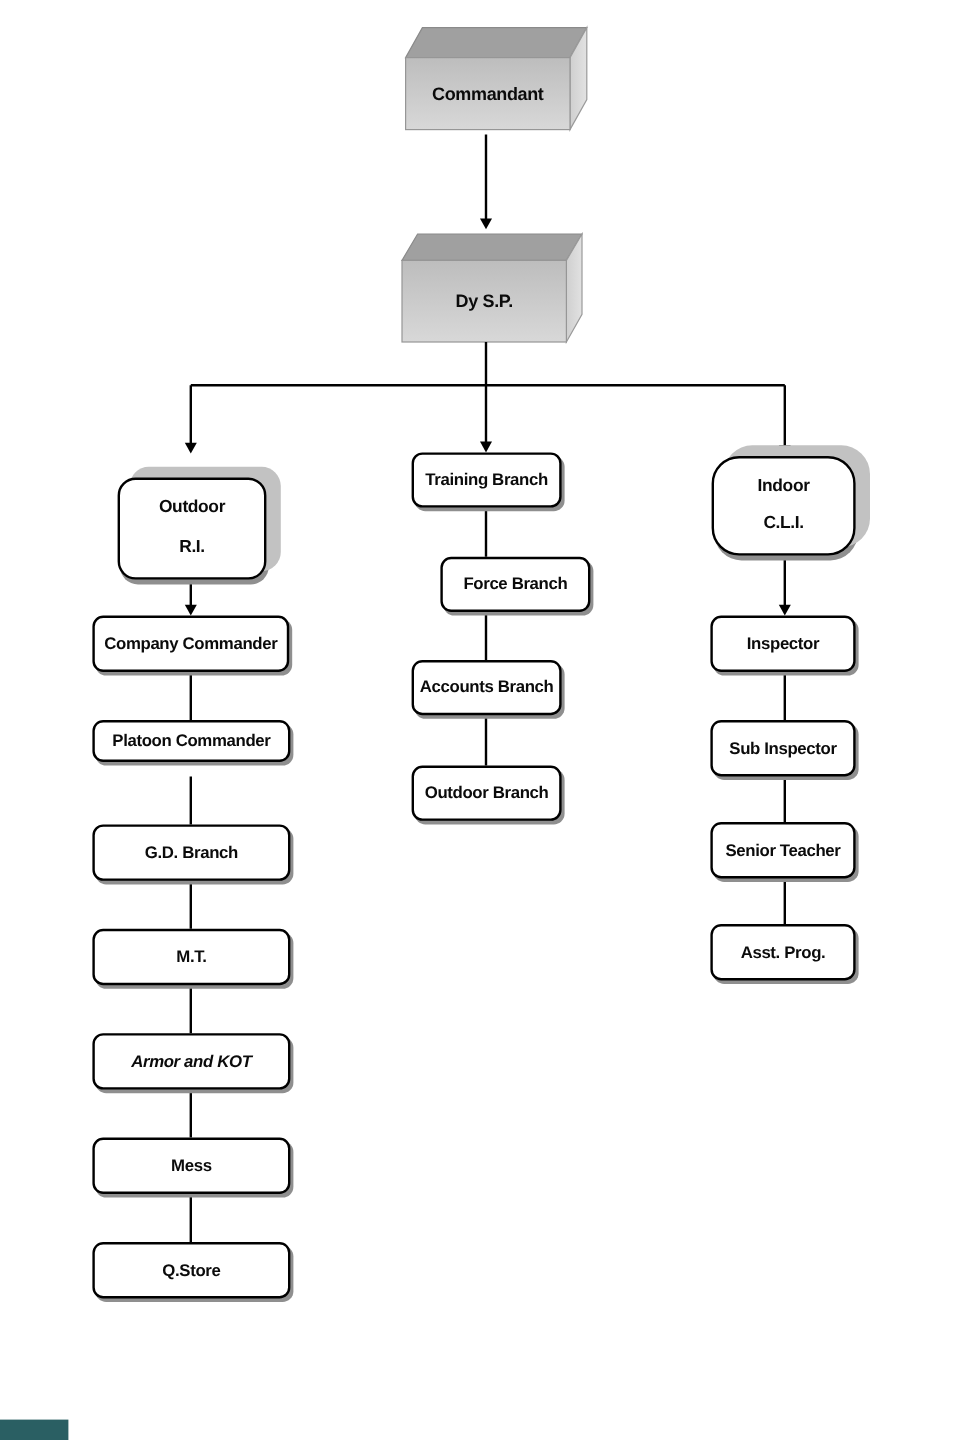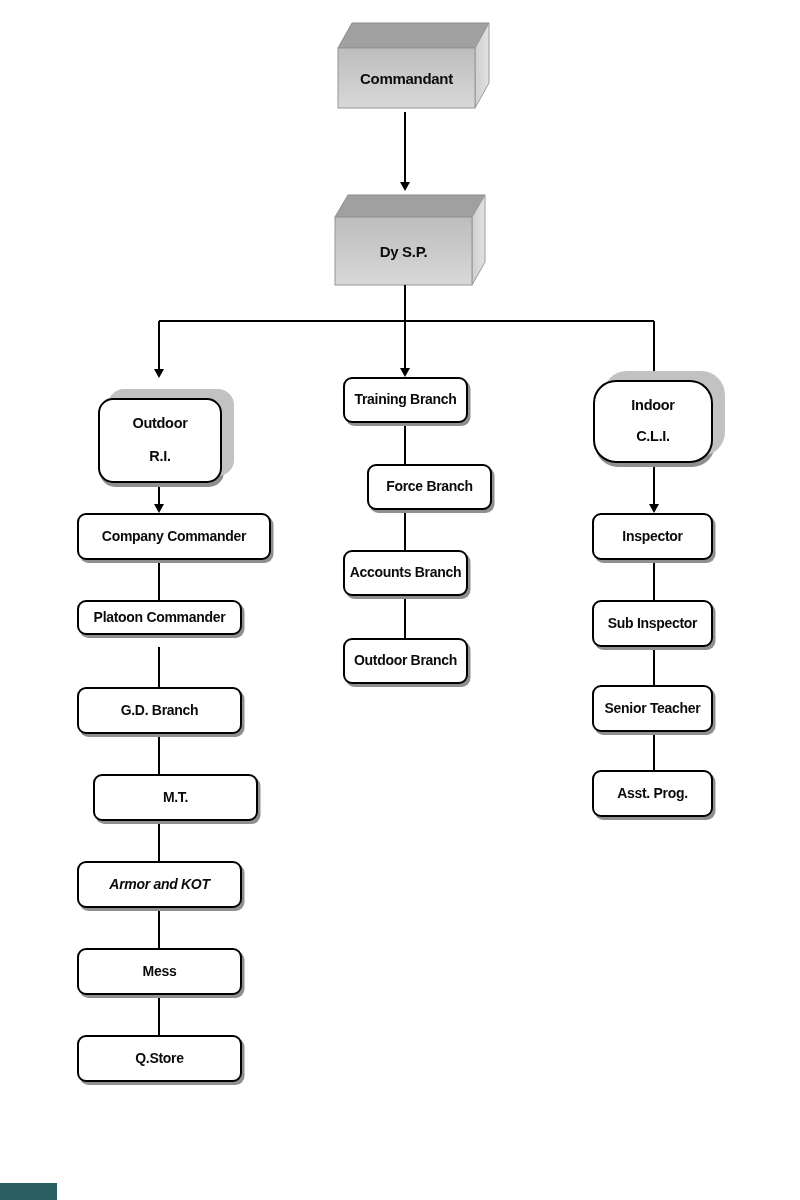--- a/index.html
+++ b/index.html
@@ -86,24 +86,24 @@
     <span>R.I.</span>
   </div>
 
   <div class="node" style="left:343px;top:377px;width:125px;height:46px;">Training Branch</div>
 
   <div class="node head" style="left:593px;top:380px;width:120px;height:83px;border-radius:23px;">
     <span>Indoor</span>
     <span>C.L.I.</span>
   </div>
 
-  <div class="node" style="left:77px;top:513px;width:194px;height:47px;">Company Commander</div>
+  <div class="node" style="left:77px;top:513px;width:164px;height:47px;">Company Commander</div>
   <div class="node" style="left:77px;top:600px;width:165px;height:35px;">Platoon Commander</div>
   <div class="node" style="left:77px;top:687px;width:165px;height:47px;">G.D. Branch</div>
-  <div class="node" style="left:77px;top:774px;width:165px;height:47px;margin-left:16px;">M.T.</div>
+  <div class="node" style="left:77px;top:774px;width:165px;height:47px;">M.T.</div>
   <div class="node" style="left:77px;top:861px;width:165px;height:47px;font-style:italic;">Armor and KOT</div>
   <div class="node" style="left:77px;top:1035px;width:165px;height:47px;">Q.Store</div>
   <div class="node" style="left:77px;top:948px;width:165px;height:47px;">Mess</div>
 
   <div class="node" style="left:343px;top:464px;width:125px;height:46px;margin-left:24px;">Force Branch</div>
   <div class="node" style="left:343px;top:550px;width:125px;height:46px;">Accounts Branch</div>
   <div class="node" style="left:343px;top:638px;width:125px;height:46px;">Outdoor Branch</div>
 
   <div class="node" style="left:592px;top:513px;width:121px;height:47px;">Inspector</div>
   <div class="node" style="left:592px;top:600px;width:121px;height:47px;">Sub Inspector</div>

